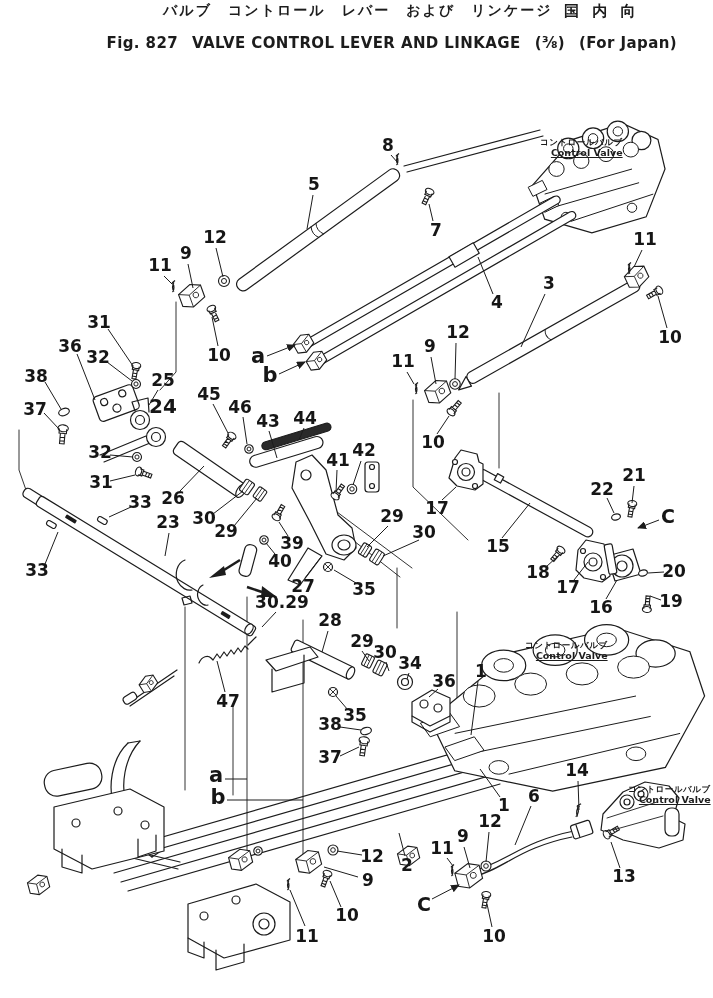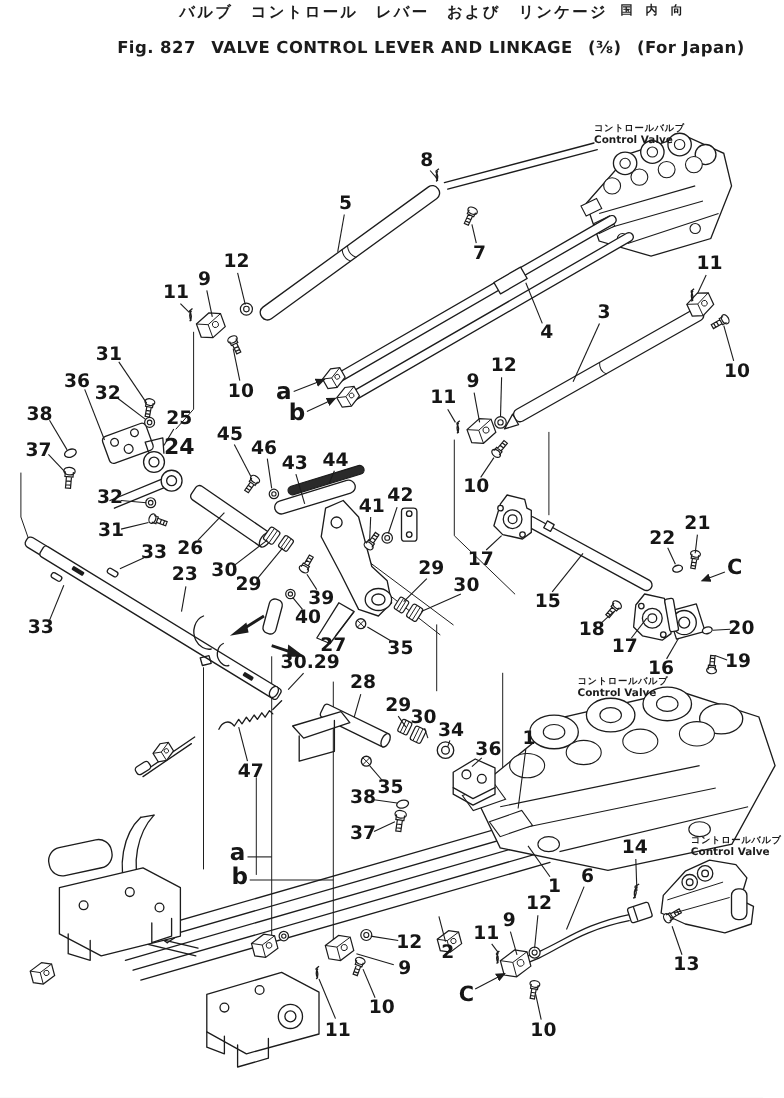--- a/index.html
+++ b/index.html
@@ -1,28 +1,28 @@
 <!DOCTYPE html>
 <html><head>
 <meta charset="utf-8">
 <style>
   html,body{margin:0;padding:0;background:#f2f2f2;}
   .stage{position:relative;width:713px;height:998px;background:#ffffff;overflow:hidden;
          font-family:"DejaVu Sans","Liberation Sans",sans-serif;color:#1c1c1c;}
   .art{position:absolute;left:0;top:0;}
   
   .t-jp{position:absolute;left:163px;top:2px;font-size:14px;font-weight:bold;letter-spacing:2px;white-space:pre;}
-  .t-note{position:absolute;left:564px;top:2px;font-size:11px;font-weight:bold;letter-spacing:4px;white-space:pre;}
+  .t-note{position:absolute;left:564px;top:2px;font-size:15px;font-weight:bold;letter-spacing:4px;white-space:pre;}
   .t-en{position:absolute;left:84px;top:16px;font-size:15px;font-weight:bold;white-space:pre;letter-spacing:0.4px;}
   .t-en span{margin-right:14px;}
   .t-en span:last-child{margin-right:0;}
   
   .valve-label{position:absolute;text-align:left;line-height:1.15;white-space:nowrap;}
-  .valve-label .jp{display:block;font-size:8.5px;font-weight:bold;letter-spacing:0.5px;}
-  .valve-label .en{display:block;font-size:9.5px;font-weight:bold;}
+  .valve-label .jp{display:block;font-size:8.5px;font-weight:bold;letter-spacing:0.5px;margin-top:25px;}
+  .valve-label .en{display:block;font-size:9.5px;font-weight:bold;text-decoration:underline;text-align:right;}
   
   .ln{fill:none;stroke:#1c1c1c;stroke-width:1.2;stroke-linecap:round;stroke-linejoin:round;}
   .thin{fill:none;stroke:#1c1c1c;stroke-width:0.9;stroke-linecap:round;}
   .wh{fill:#ffffff;stroke:#1c1c1c;stroke-width:1.2;stroke-linejoin:round;}
   .dk{fill:#1c1c1c;stroke:none;}
   .callout{font-family:"DejaVu Sans","Liberation Sans",sans-serif;font-weight:bold;fill:#161616;}
   .leader{fill:none;stroke:#1c1c1c;stroke-width:1;}
 </style>
 </head>
 <body>

